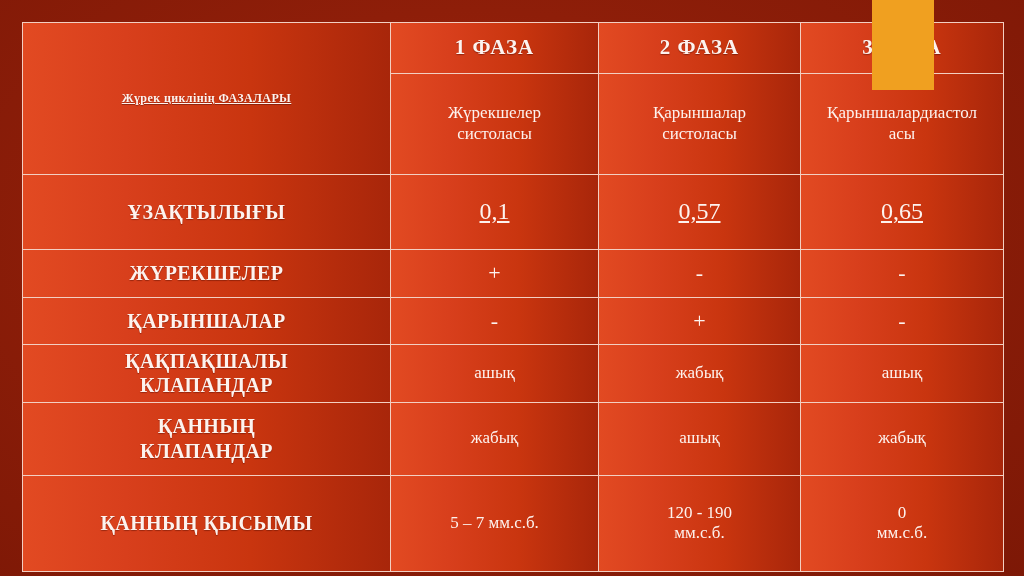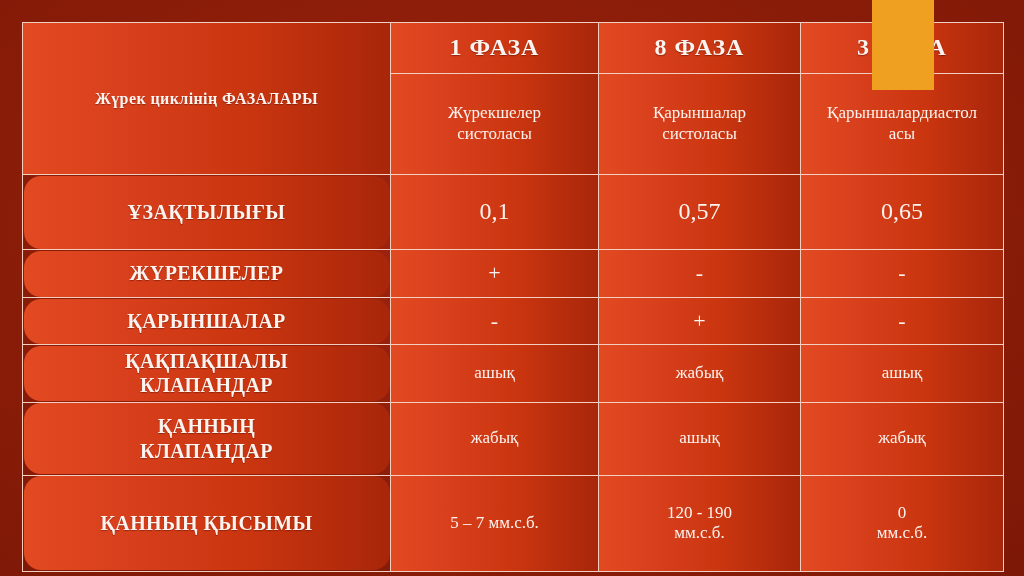--- a/index.html
+++ b/index.html
@@ -62,51 +62,52 @@
   .col-phase3 { width: 203px; }
 
   
   td.rowlabel {
     text-align: left;
     font-weight: bold;
     font-size: 20px;
     letter-spacing: 0.4px;
     padding-left: 16px;
     text-shadow: 0 1px 1px rgba(80,10,0,.45);
-    border-radius: 18px;
   }
 
   td.corner-title {
     text-align: left;
     font-weight: bold;
-    font-size: 16px;
+    font-size: 12px;
     letter-spacing: 0.4px;
     padding-left: 16px;
     text-shadow: 0 1px 1px rgba(80,10,0,.45);
+    text-decoration: underline;
   }
 
   
   td.phase-head {
     font-weight: bold;
-    font-size: 24px;
+    font-size: 21px;
     letter-spacing: 1px;
     text-shadow: 0 1px 1px rgba(80,10,0,.5);
     height: 42px;
   }
 
   
   td.phase-sub {
     font-weight: normal;
     font-size: 17px;
     height: 92px;
   }
 
   td.value-big {
     font-size: 24px;
     font-weight: normal;
+    text-decoration: underline;
   }
 
   td.value-sign {
     font-size: 22px;
     font-weight: normal;
   }
 
   td.value-small {
     font-size: 17px;
     font-weight: normal;
@@ -137,21 +138,21 @@
       <col class="col-label">
       <col class="col-phase1">
       <col class="col-phase2">
       <col class="col-phase3">
     </colgroup>
     <tbody>
 
       <tr class="r-head">
         <td class="corner-title" rowspan="2">Жүрек циклінің ФАЗАЛАРЫ</td>
         <td class="phase-head">1 ФАЗА</td>
-        <td class="phase-head">8 ФАЗА</td>
+        <td class="phase-head">2 ФАЗА</td>
         <td class="phase-head">3 ФАЗА</td>
       </tr>
 
       <tr class="r-sub">
         <td class="phase-sub two-line">
           <span>Жүрекшелер</span>
           <span>систоласы</span>
         </td>
         <td class="phase-sub two-line">
           <span>Қарыншалар</span>

